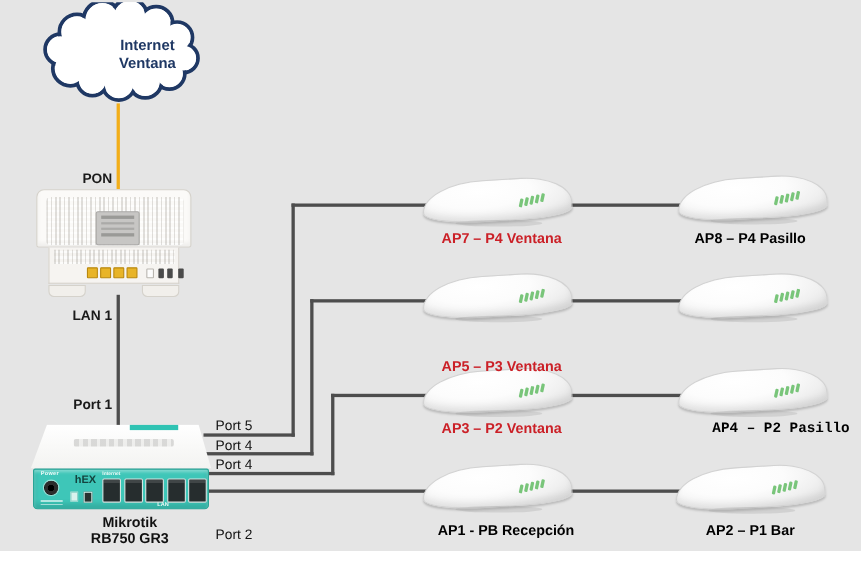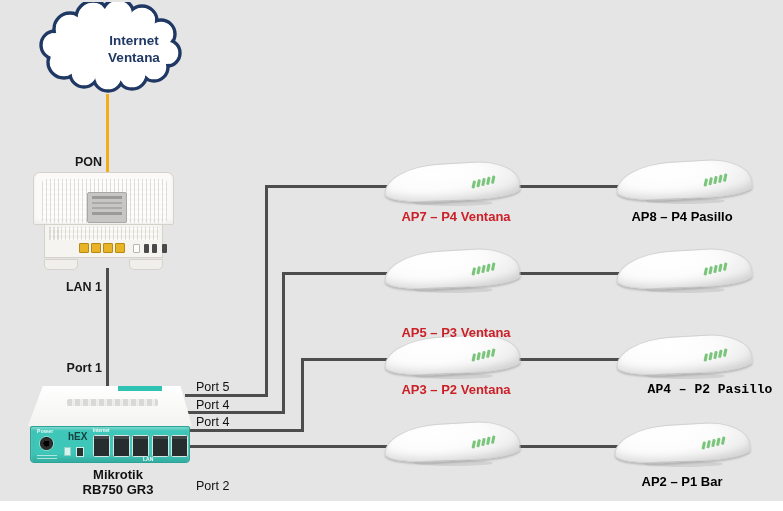--- a/index.html
+++ b/index.html
@@ -294,15 +294,16 @@
         <b></b>
       </div>
     <div class="foot"></div>
   </div>
 
   <div class="ap-label red" style="left:356px; top:209px;">AP7 – P4 Ventana</div>
   <div class="ap-label" style="left:582px; top:209px;">AP8 – P4 Pasillo</div>
   <div class="ap-label red" style="left:356px; top:296px;margin-top:29px;">AP5 – P3 Ventana</div>
   <div class="ap-label red" style="left:356px; top:382px;">AP3 – P2 Ventana</div>
   <div class="ap-label" style="left:610px; top:382px;font-family:Liberation Mono, monospace;">AP4 – P2 Pasillo</div>
+  <div class="ap-label" style="left:360px; top:474px;">AP1 - PB Recepción</div>
   <div class="ap-label" style="left:582px; top:474px;">AP2 – P1 Bar</div>
 
 </div>
 
 </body></html>

